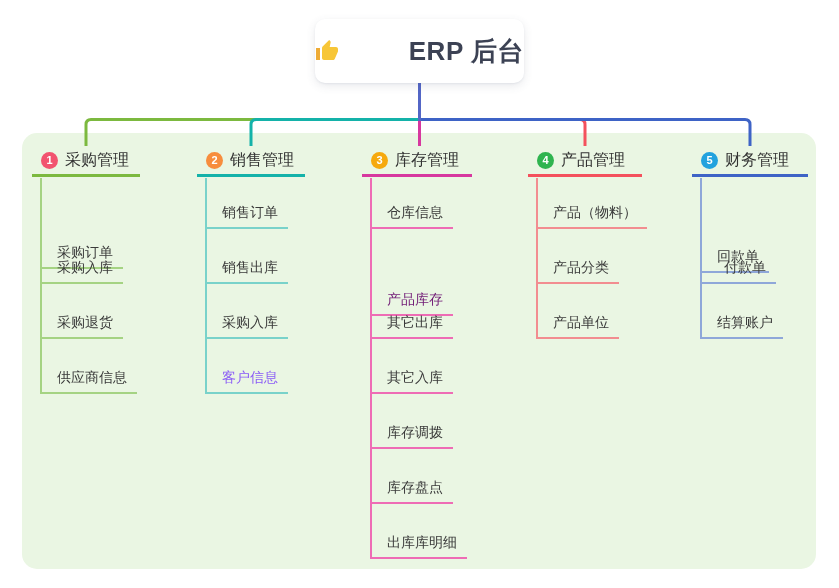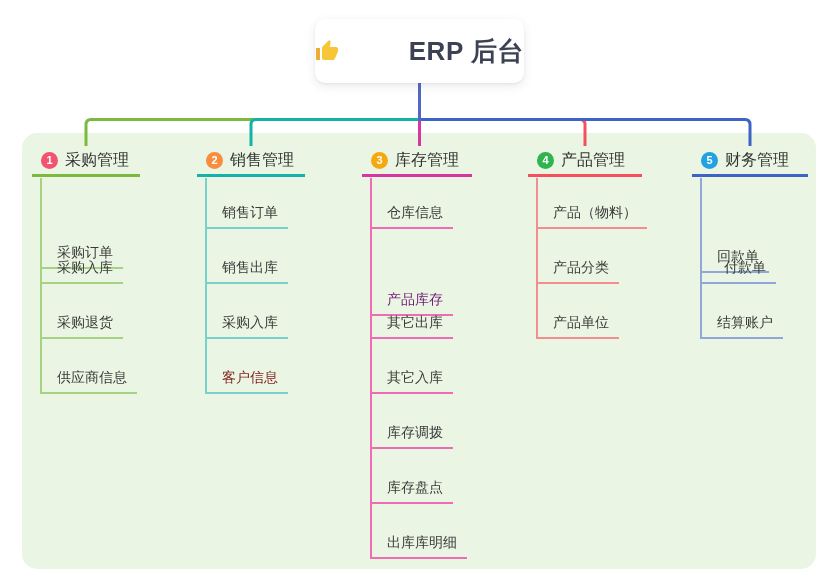--- a/index.html
+++ b/index.html
@@ -73,21 +73,21 @@
       <div class="child-item" style="left: 40px; top: 314px; border-bottom-color: rgb(165, 211, 131); color: rgb(58, 58, 58);">采购退货</div>
       <div class="child-item" style="left: 40px; top: 369px; border-bottom-color: rgb(165, 211, 131); color: rgb(58, 58, 58);">供应商信息</div>
       <div class="branch-title" style="left: 197px; top: 146px; width: 108px; border-bottom-color: rgb(20, 178, 169);">
         <span class="badge" style="background: rgb(247, 141, 61);">2</span>
         <span class="branch-label" style="color: rgb(51, 51, 51);">销售管理</span>
       </div>
       <div class="vline" style="left: 205px; top: 178px; height: 216px; background: rgb(121, 210, 202);"></div>
       <div class="child-item" style="left: 205px; top: 204px; border-bottom-color: rgb(121, 210, 202); color: rgb(58, 58, 58);">销售订单</div>
       <div class="child-item" style="left: 205px; top: 259px; border-bottom-color: rgb(121, 210, 202); color: rgb(58, 58, 58);">销售出库</div>
       <div class="child-item" style="left: 205px; top: 314px; border-bottom-color: rgb(121, 210, 202); color: rgb(58, 58, 58);">采购入库</div>
-      <div class="child-item" style="left: 205px; top: 369px; border-bottom-color: rgb(121, 210, 202); color: #7f1d1d;">客户信息</div>
+      <div class="child-item" style="left: 205px; top: 369px; border-bottom-color: rgb(121, 210, 202); color: #8b5cf6;">客户信息</div>
       <div class="branch-title" style="left: 362px; top: 146px; width: 110px; border-bottom-color: rgb(215, 56, 159);">
         <span class="badge" style="background: rgb(246, 169, 14);">3</span>
         <span class="branch-label" style="color: rgb(51, 51, 51);">库存管理</span>
       </div>
       <div class="vline" style="left: 370px; top: 178px; height: 381px; background: rgb(238, 108, 181);"></div>
       <div class="child-item" style="left: 370px; top: 204px; border-bottom-color: rgb(238, 108, 181); color: rgb(58, 58, 58);">仓库信息</div>
       <div class="child-item" style="left: 370px; top: 259px; border-bottom-color: rgb(238, 108, 181); color: #701a75; margin-top: 32px;">产品库存</div>
       <div class="child-item" style="left: 370px; top: 314px; border-bottom-color: rgb(238, 108, 181); color: rgb(58, 58, 58);">其它出库</div>
       <div class="child-item" style="left: 370px; top: 369px; border-bottom-color: rgb(238, 108, 181); color: rgb(58, 58, 58);">其它入库</div>
       <div class="child-item" style="left: 370px; top: 424px; border-bottom-color: rgb(238, 108, 181); color: rgb(58, 58, 58);">库存调拨</div>

